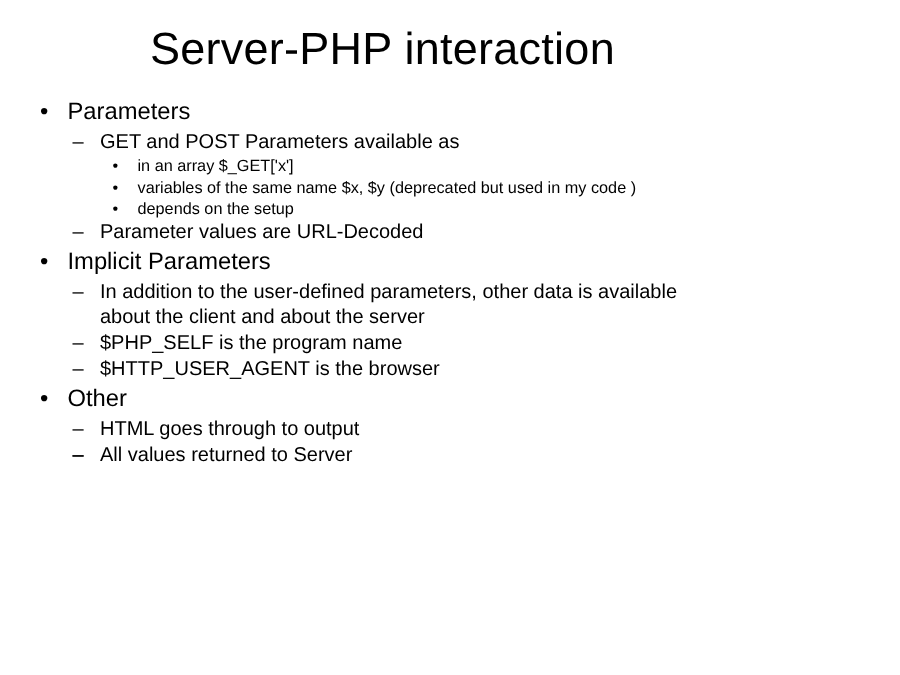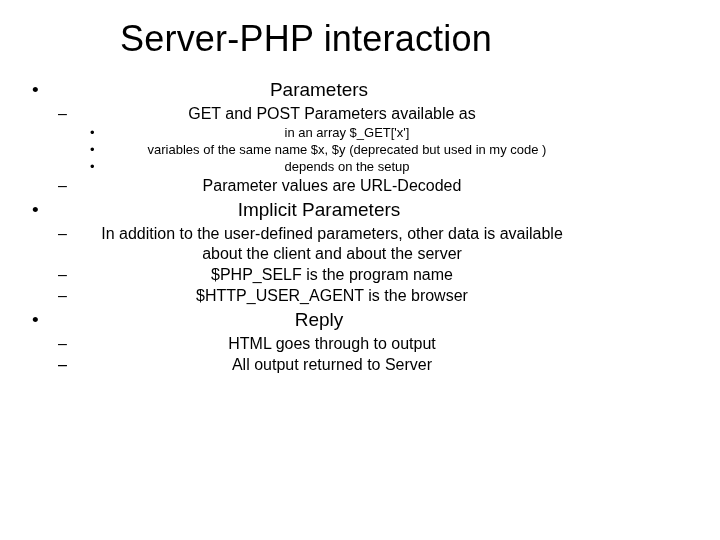--- a/index.html
+++ b/index.html
@@ -25,21 +25,20 @@
     margin: 0 0 18px 0;
     letter-spacing: 0.2px;
   }
   ul {
     margin: 0;
     padding: 0;
     list-style: none;
   }
   li {
     position: relative;
-    text-align: center;
   }
   
   .lvl1 {
     font-size: 19px;
     line-height: 1.25;
   }
   .lvl1 > li {
     padding-left: 26px;
     margin-bottom: 2px;
   }
@@ -109,22 +108,22 @@
     <li>
       <span>Implicit Parameters</span>
       <ul class="lvl2">
         <li><span>In addition to the user-defined parameters, other data is available about the client and about the server</span></li>
         <li><span>$PHP_SELF is the program name</span></li>
         <li><span>$HTTP_USER_AGENT is the browser</span></li>
       </ul>
     </li>
 
     <li>
-      <span>Reply</span>
+      <span>Other</span>
       <ul class="lvl2">
         <li><span>HTML goes through to output</span></li>
         <li>
         </li>
-        <li><span>All output returned to Server</span></li>
+        <li><span>All values returned to Server</span></li>
       </ul>
     </li>
   </ul>
 </div>
 
 </body></html>

